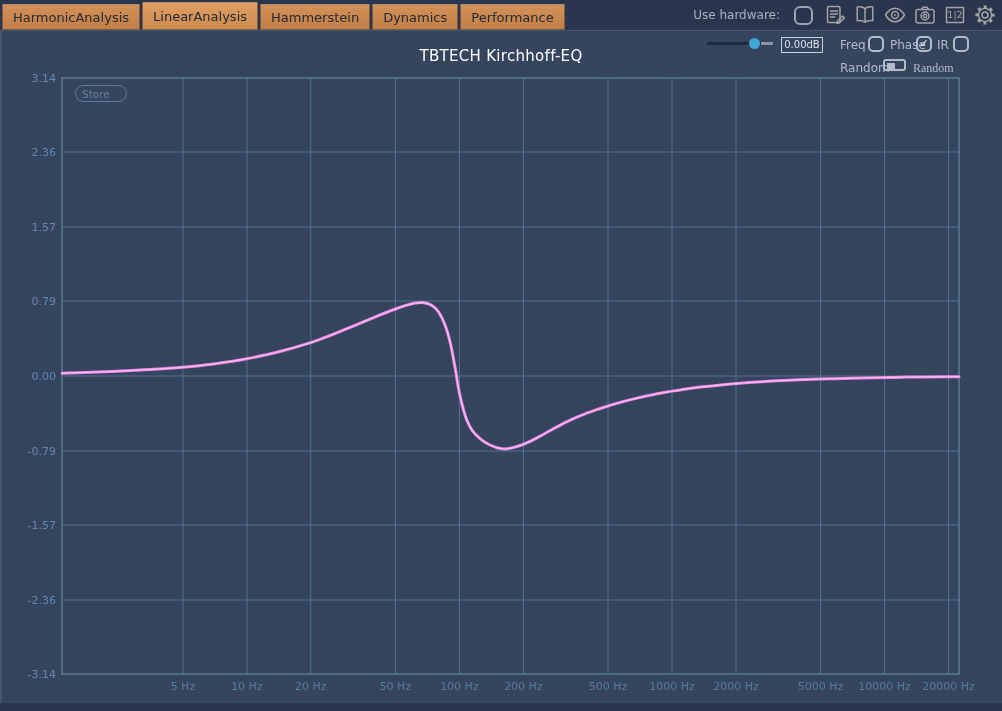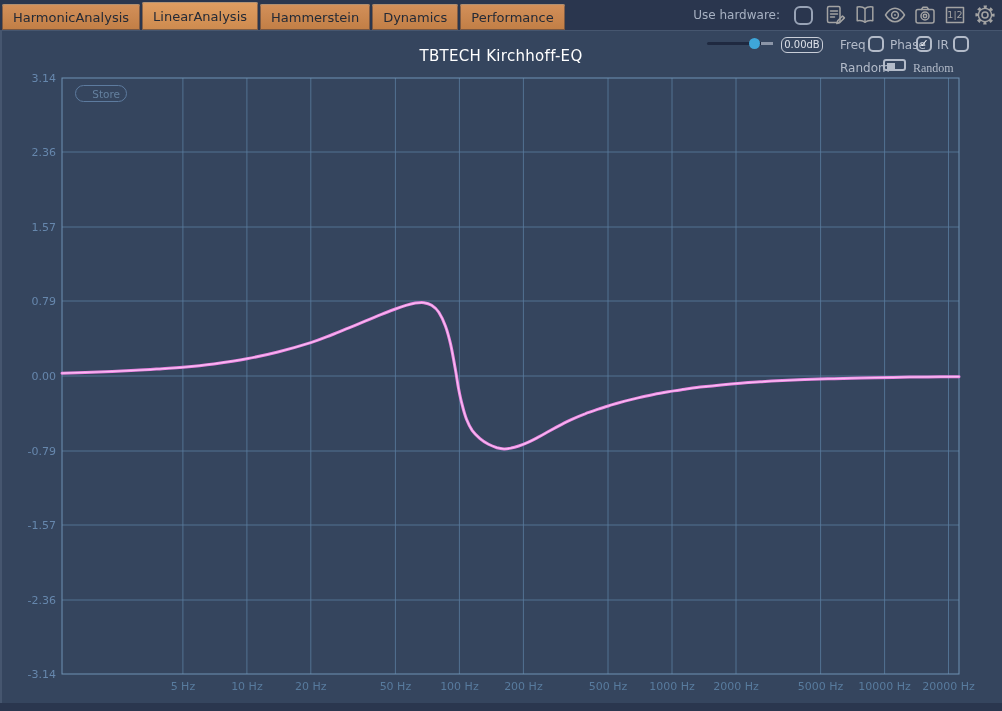--- a/index.html
+++ b/index.html
@@ -38,26 +38,26 @@
   }
   #chart-svg{position:absolute;left:0;top:0;width:1002px;height:673px;}
 
   .panel-title{
     position:absolute;top:17px;left:0;right:0;text-align:center;
     color:#ffffff;font-size:15px;letter-spacing:.3px;
   }
   .store-btn{
     position:absolute;left:75px;top:55px;width:52px;height:17px;
     background:transparent;border:1px solid #5d7b9f;border-radius:9px;
-    color:#64809f;font-size:10.5px;line-height:15px;text-align:right;
+    color:#64809f;font-size:10.5px;line-height:15px;text-align:left;
     box-sizing:border-box;font-family:inherit;
   }
 
   
-  .ctl{position:absolute;border-radius:6px;}
+  .ctl{position:absolute;}
   .ctl-label{color:#b3bbc9;font-size:12px;line-height:1;white-space:nowrap;}
   .slider-track{left:707px;top:12px;width:66px;height:3px;background:#1f2940;border-radius:2px;}
   .slider-rest{position:absolute;left:54px;top:0;width:12px;height:3px;background:#8b95a7;}
   .slider-handle{position:absolute;left:42px;top:-4px;width:11px;height:11px;border-radius:50%;background:#3ea6d9;}
   .value-box{
     left:781px;top:7px;width:40px;height:14px;border:1px solid #c9ced8;
     color:#dde1e8;font-size:10px;line-height:14px;text-align:center;
   }
   .cb{width:16px;height:16px;border:2px solid #b3bbc9;border-radius:5px;box-sizing:border-box;
       color:#eef1f5;font-size:11px;line-height:12px;text-align:center;}

